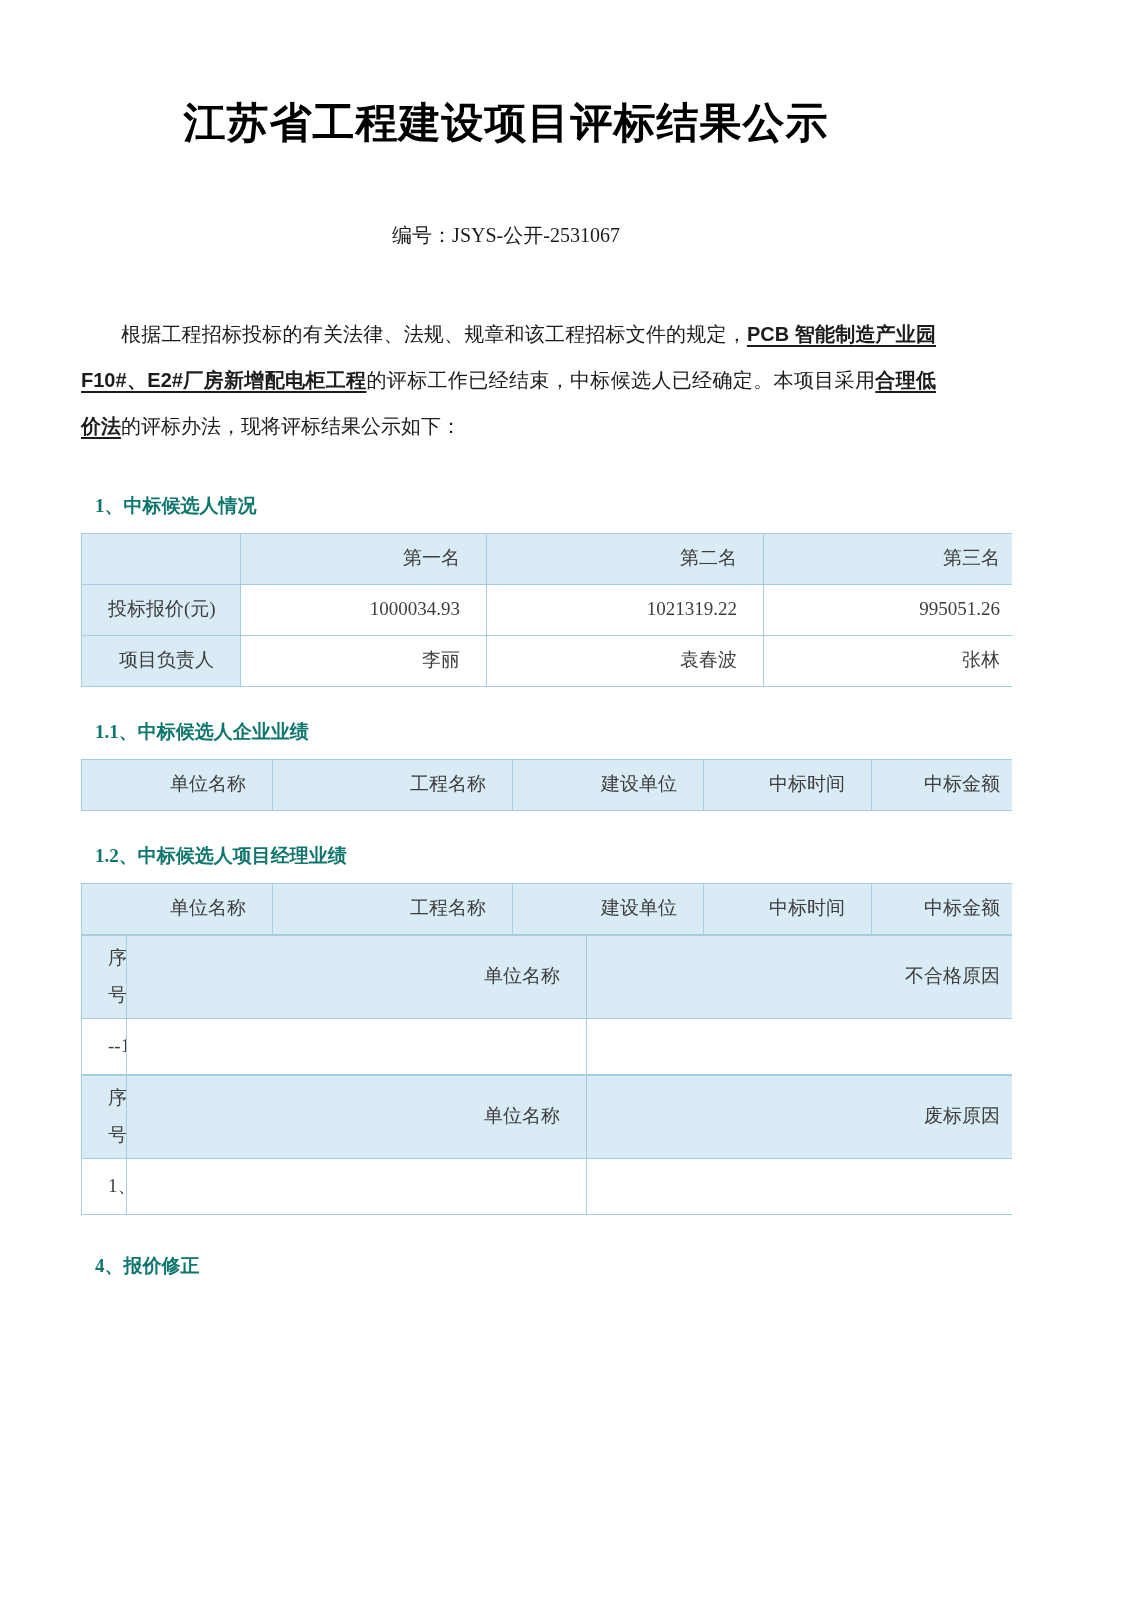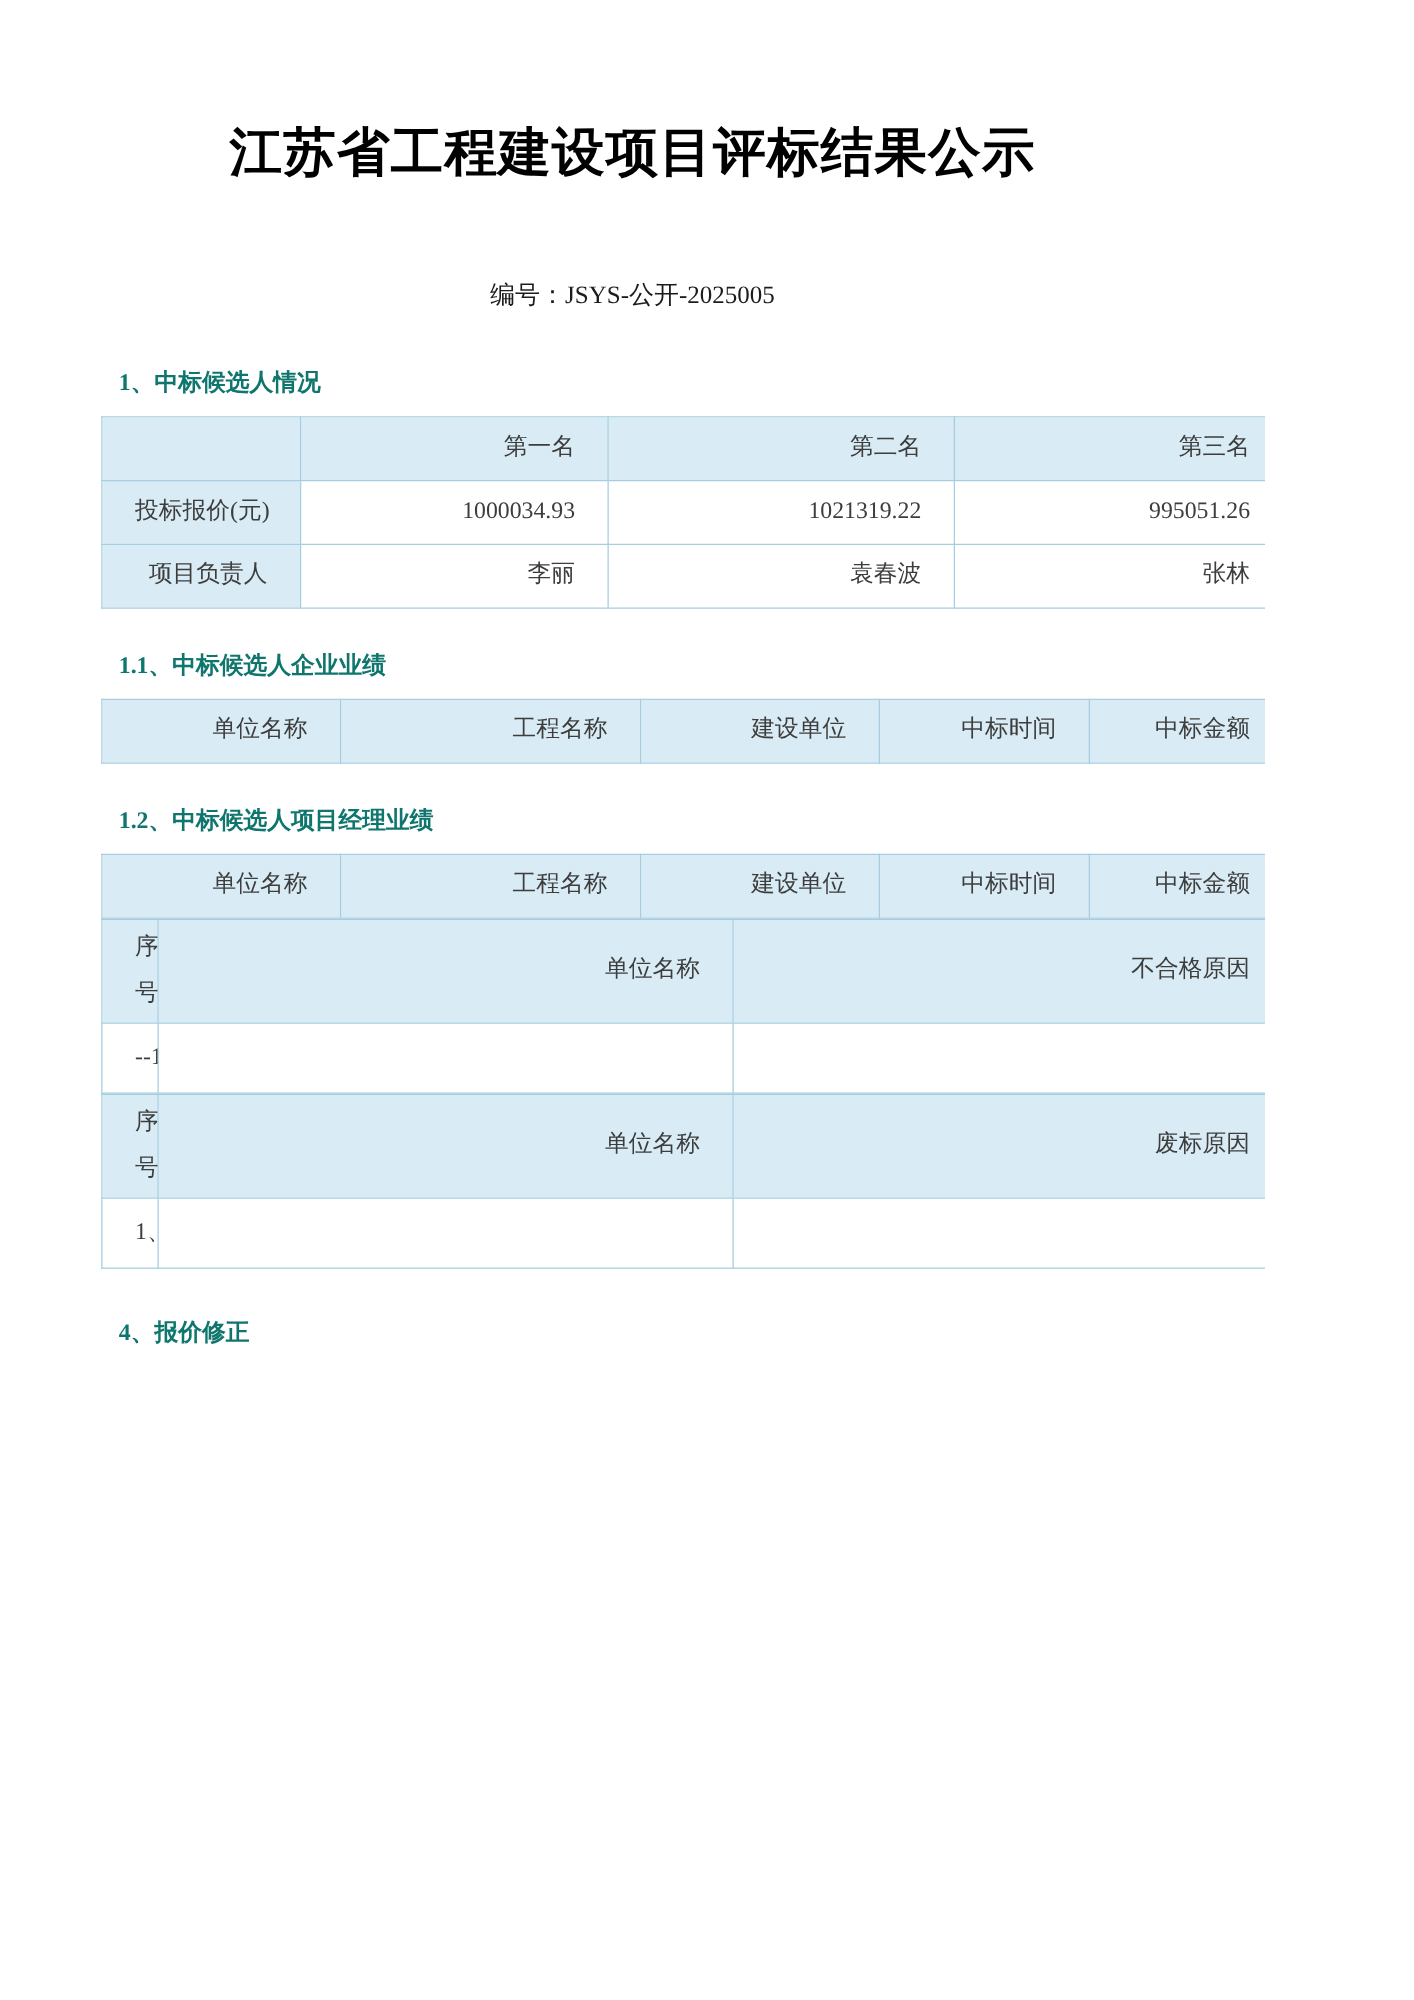--- a/index.html
+++ b/index.html
@@ -77,22 +77,23 @@
   .t45 tr.drow { height: 56px; }
   .spacer-bottom { height: 160px; }
 </style>
 </head>
 <body>
 
 <div class="page">
 
   <h1 class="title">江苏省工程建设项目评标结果公示</h1>
 
-  <p class="doc-number">编号：JSYS-公开-2025005</p>
-
+  <p class="doc-number">编号：JSYS-公开-2531067</p>
+
+  <p class="intro"><span>根据工程招标投标的有关法律、法规、规章和该工程招标文件的规定，</span><span class="bu">PCB 智能制造产业园 F10#、E2#厂房新增配电柜工程</span><span>的评标工作已经结束，中标候选人已经确定。本项目采用</span><span class="bu">合理低价法</span><span>的评标办法，现将评标结果公示如下：</span></p>
 
   <h2 class="sec first">1、中标候选人情况</h2>
 
   <table class="tbl t1">
     <colgroup>
         <col style="width:159px">
         <col style="width:246px">
         <col style="width:277px">
         <col style="width:263px">
       </colgroup>

